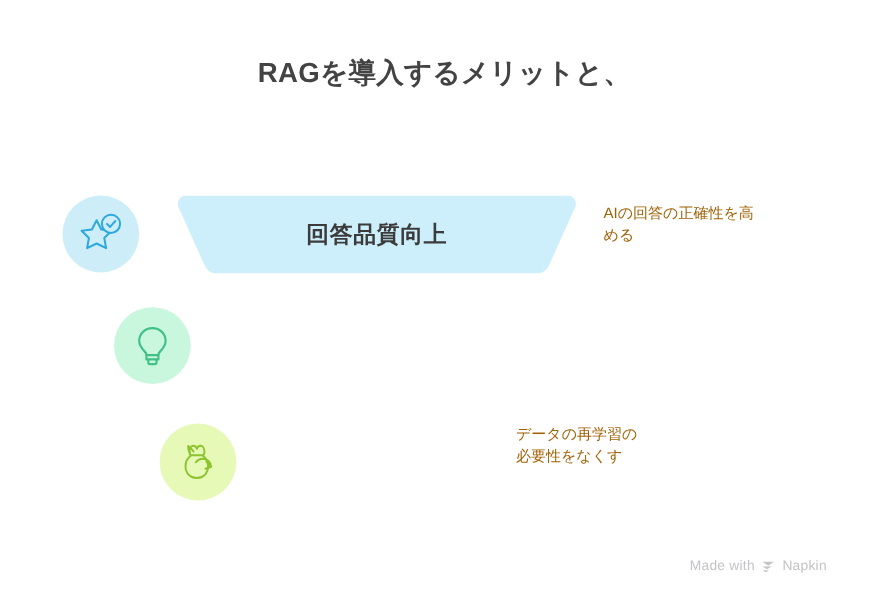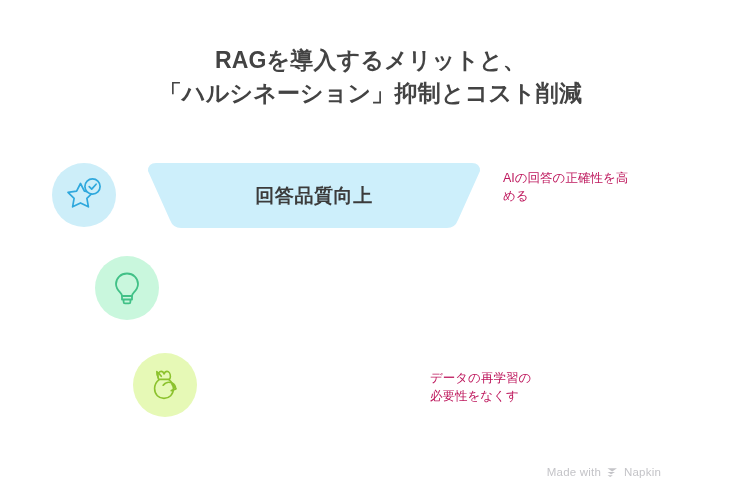--- a/index.html
+++ b/index.html
@@ -9,20 +9,21 @@
   }
   body {
     font-family: "Liberation Sans", "DejaVu Sans", sans-serif;
   }
   #canvas {
     position: relative;
     width: 679px;
     height: 496px;
     background: #ffffff;
     overflow: hidden;
+    padding-left: 28px;
   }
 
   
   #title {
     position: absolute;
     left: 0;
     top: 44px;
     width: 741px;
     text-align: center;
     color: #434343;
@@ -84,28 +85,28 @@
     letter-spacing: 0.6px;
     white-space: nowrap;
   }
   #row-0 .band { left: 140px; width: 348px; }
   #row-1 .band { left: 183px; width: 265px; }
   #row-2 .band { left: 223px; width: 186px; }
 
   
   .caption {
     position: absolute;
-    color: #be185d;
+    color: #a16207;
     font-size: 12.5px;
     line-height: 18px;
     white-space: pre-line;
   }
   #row-0 .caption { left: 503px; top: 14px; width: 130px; }
   #row-1 .caption { left: 463px; top: 12px; width: 145px; }
-  #row-2 .caption { left: 430px; top: 24px; width: 140px; }
+  #row-2 .caption { left: 430px; top: 8px; width: 140px; }
 
   
   #watermark {
     position: absolute;
     right: 18px;
     bottom: 18px;
     display: flex;
     align-items: center;
     gap: 5px;
     color: #c4c4c8;
@@ -114,21 +115,20 @@
   }
   #watermark svg { display: block; }
 </style>
 </head>
 <body>
 
 <div id="canvas">
 
   <div id="title">
     <span class="tline">RAGを導入するメリットと、</span>
-    <span class="tline">「ハルシネーション」抑制とコスト削減</span>
   </div>
 
   <div class="row" id="row-0">
     <div class="icon-circle" style="background:#cdeef9;">
       <span>
         <svg width="42" height="42" viewBox="0 0 42 42" fill="none">
           <path d="M17.5 9.5 L21.4 17.2 L30 18.3 L23.9 24.3 L25.4 32.8 L17.5 28.9 L9.6 32.8 L11.1 24.3 L5 18.3 L13.6 17.2 Z" stroke="#2fa8dd" stroke-width="1.7" stroke-linejoin="round" fill="none"></path>
           <circle cx="29.5" cy="12.5" r="7.6" stroke="#2fa8dd" stroke-width="1.7" fill="#cdeef9"></circle>
           <path d="M26.2 12.6 L28.7 15.1 L33.1 10.2" stroke="#2fa8dd" stroke-width="1.7" stroke-linecap="round" stroke-linejoin="round" fill="none"></path>
         </svg>

